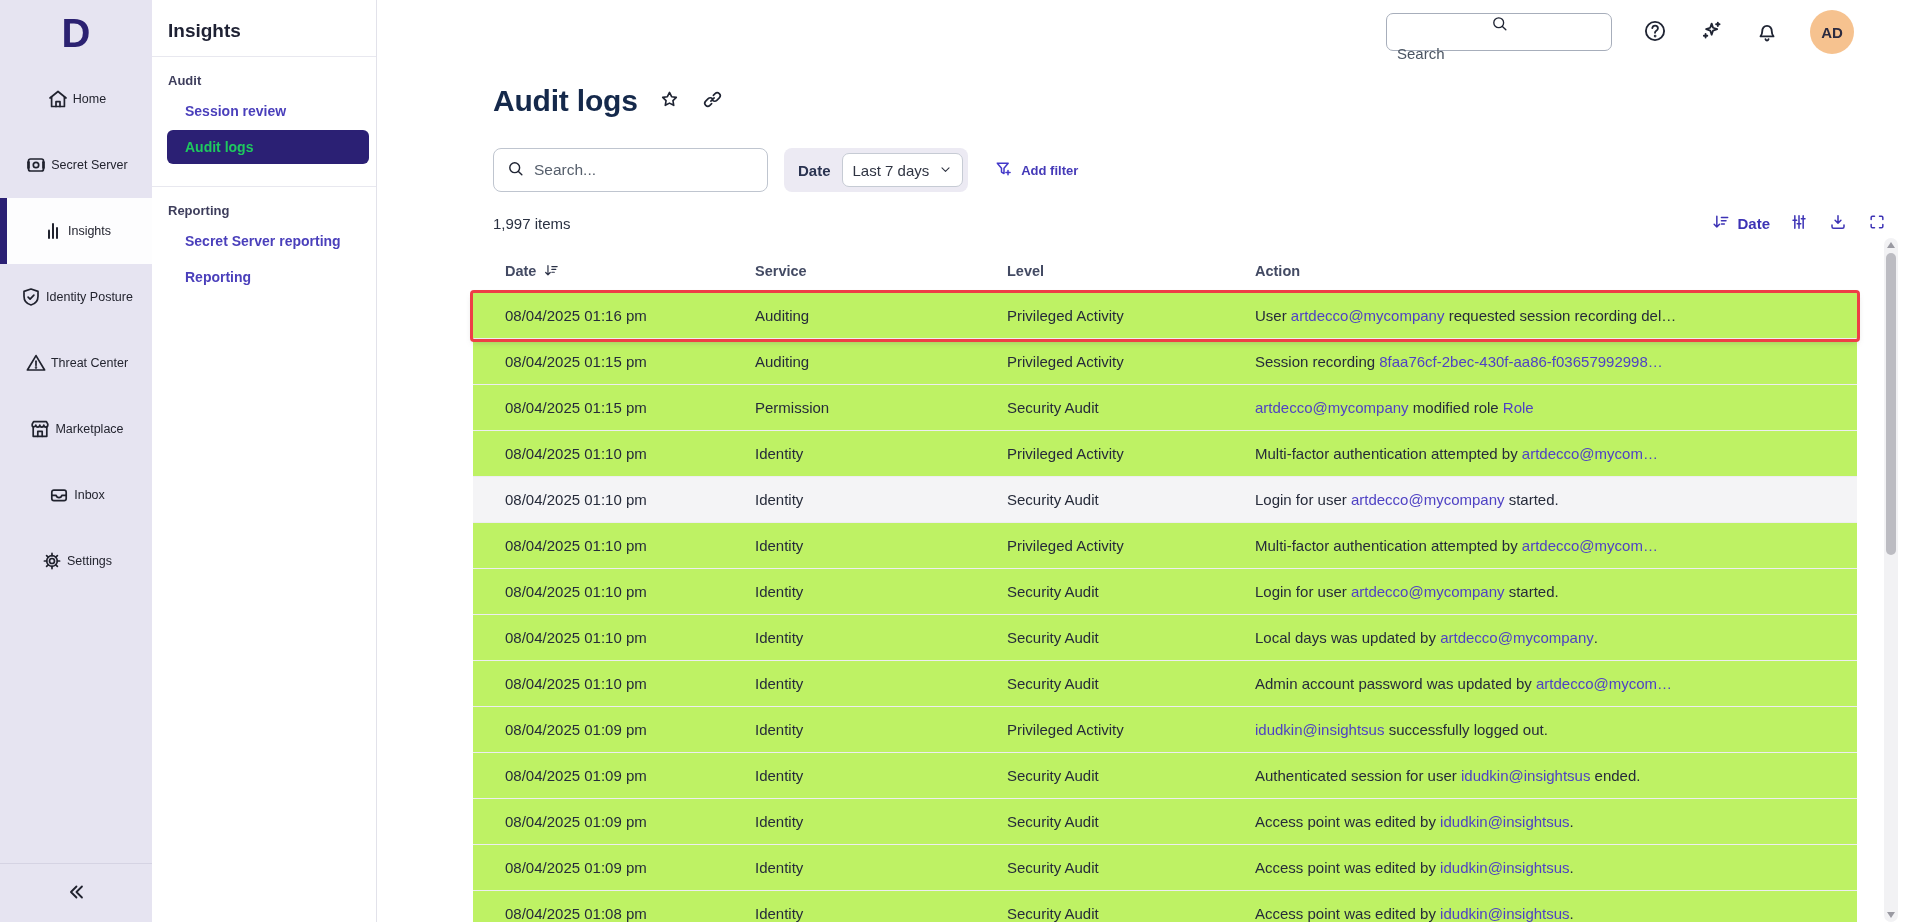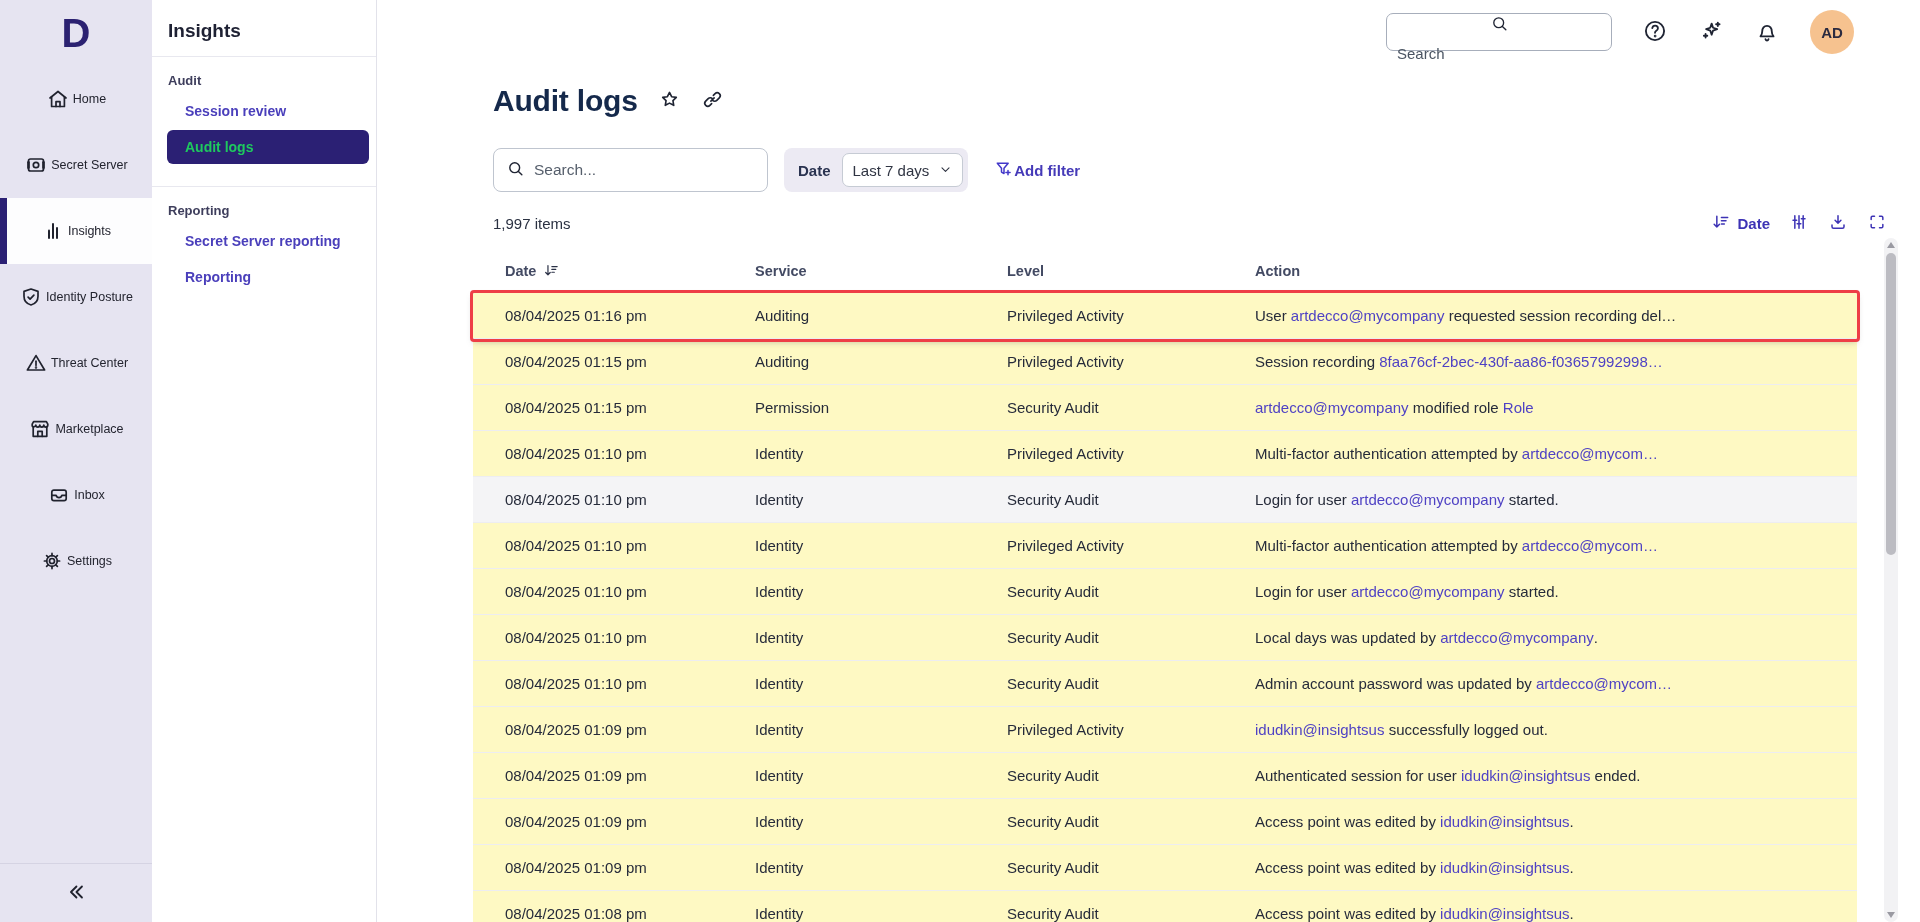--- a/index.html
+++ b/index.html
@@ -68,22 +68,22 @@
     font-family:"Liberation Sans",sans-serif; color:#2a3040; background:transparent; }
   .page-search input::placeholder { color:#555e6b; }
   .date-chip { height:44px; background:#eceaf3; border-radius:8px; display:flex;
     align-items:center; gap:11px; padding:0 5px 0 14px; }
   .date-chip-label { font-size:15px; font-weight:700; color:#2a3350; }
   .date-select { height:34px; background:#fff; border:1px solid #c6cbd4; border-radius:7px;
     display:flex; align-items:center; gap:10px; padding:0 10px; font-size:15px; color:#2f3442;
     cursor:pointer; font-family:"Liberation Sans",sans-serif; }
   .date-select svg { width:13px; height:13px; stroke:#2f3442; fill:none; stroke-width:2;
     stroke-linecap:round; stroke-linejoin:round; }
-  .add-filter { margin-left:10px; display:flex; align-items:center; background:none;
-    border:none; cursor:pointer; color:#453ab8; font-size:15px; font-weight:700;
+  .add-filter { margin-left:10px; display:flex; align-items:center; gap:7px; background:none;
+    border:none; cursor:pointer; color:#453ab8; font-size:13px; font-weight:700;
     font-family:"Liberation Sans",sans-serif; }
   .add-filter svg { width:20px; height:20px; stroke:#4338c9; fill:none; stroke-width:1.8;
     stroke-linecap:round; stroke-linejoin:round; }
 
   .count-row { margin:20px -30px 0 20px; display:flex; align-items:center; justify-content:space-between; }
   .items-count { font-size:15px; color:#2a3142; }
   .table-toolbar { display:flex; align-items:center; gap:19px; }
   .tb-btn { display:flex; align-items:center; gap:6px; background:none; border:none; cursor:pointer;
     color:#3d33b5; font-size:15px; font-weight:600; font-family:"Liberation Sans",sans-serif; }
   .tb-btn svg { width:20px; height:20px; stroke:#3d33b5; fill:none; stroke-width:1.8;
@@ -92,21 +92,21 @@
   .table { margin-top:14px; }
   .thead { display:flex; align-items:center; height:44px; border-bottom:1px solid #e8e9ee; }
   .th { font-size:14.5px; font-weight:700; color:#434a63; display:flex; align-items:center; gap:7px; }
   .th svg { width:17px; height:17px; stroke:#2b3146; fill:none; stroke-width:1.8;
     stroke-linecap:round; stroke-linejoin:round; }
   .col-date { width:282px; padding-left:32px; flex-shrink:0; }
   .col-service { width:252px; flex-shrink:0; }
   .col-level { width:248px; flex-shrink:0; }
   .col-action { flex:1; min-width:0; }
   .row { display:flex; align-items:center; height:46px; border-bottom:1px solid #ededf1;
-    font-size:15px; color:#262b3a; cursor:pointer; background:#fef9c3; }
+    font-size:15px; color:#262b3a; cursor:pointer; background:#bef264; }
   .row.hovered { background:#f4f4f6; }
   .row.highlighted { position:relative; z-index:2; outline:3px solid #ee3e46; outline-offset:0;
     border-radius:1px; box-shadow:0 3px 6px rgba(110,110,110,.4); }
   .cell { white-space:nowrap; overflow:hidden; }
   .row a { color:#4f42c4; text-decoration:none; font-weight:500; }
 
   
   .scrollbar { position:absolute; right:22px; top:238px; bottom:0; width:14px;
     background:#f2f2f4; border-radius:7px; cursor:pointer; }
   .sb-up, .sb-down { position:absolute; left:3px; width:0; height:0;

